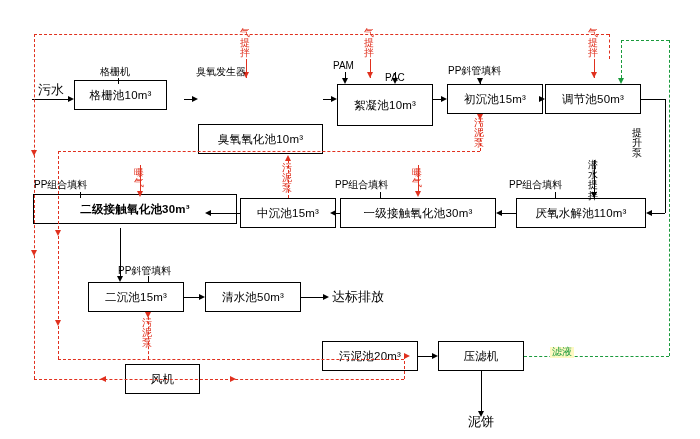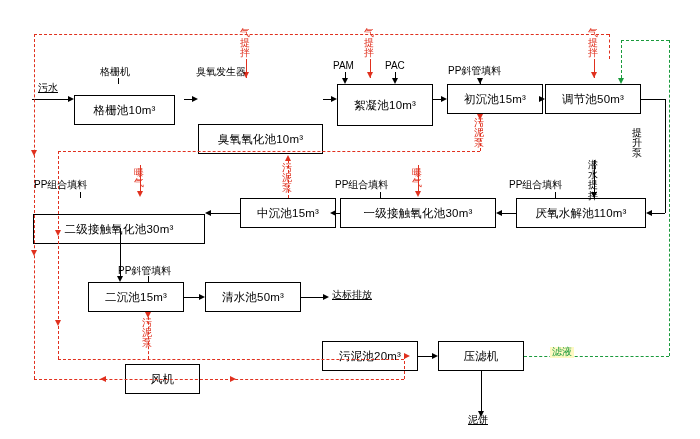--- a/index.html
+++ b/index.html
@@ -34,21 +34,21 @@
   }
   .lbl.red{color:#e0301e;}
   .lbl.green{color:#1a9a3c;}
   .lbl.v{
     width:9px;
     white-space:normal;
     word-break:break-all;
     text-align:center;
     line-height:1.02;
   }
-  .lbl.big{font-size:10px;text-decoration:underline;}
+  .lbl.big{font-size:13px;}
 
   
   .ln{position:absolute;background:#000;}
   .ln.h{height:1px;}
   .ln.v{width:1px;}
 
   .rd{position:absolute;background:#e0301e;}
   .rd.v{width:1px;}
 
   
@@ -67,41 +67,41 @@
   .arw.rl{border-right:6px solid #e0301e;border-top:3.5px solid transparent;border-bottom:3.5px solid transparent;}
   .arw.rd2{border-top:6px solid #e0301e;border-left:3.5px solid transparent;border-right:3.5px solid transparent;}
   .arw.ru{border-bottom:6px solid #e0301e;border-left:3.5px solid transparent;border-right:3.5px solid transparent;}
   .arw.gd{border-top:6px solid #1a9a3c;border-left:3.5px solid transparent;border-right:3.5px solid transparent;}
 </style>
 </head>
 <body>
 
 <div id="stage">
 
-  <div class="box" style="left:74px;top:95px;width:101px;height:30px;">
+  <div class="box" style="left:74px;top:80px;width:93px;height:30px;">
     <span>格栅池10m³</span>
   </div>
 
   <div class="box" style="left:198px;top:84px;width:125px;height:30px;margin-top:40px;">
     <span>臭氧氧化池10m³</span>
   </div>
 
   <div class="box" style="left:337px;top:84px;width:96px;height:42px;">
     <span>絮凝池10m³</span>
   </div>
 
   <div class="box" style="left:447px;top:84px;width:96px;height:30px;">
     <span>初沉池15m³</span>
   </div>
 
   <div class="box" style="left:545px;top:84px;width:96px;height:30px;">
     <span>调节池50m³</span>
   </div>
 
-  <div class="box" style="left:33px;top:214px;width:172px;height:30px;">
+  <div class="box" style="left:33px;top:194px;width:204px;height:30px;font-weight:bold;">
     <span>二级接触氧化池30m³</span>
   </div>
 
   <div class="box" style="left:240px;top:198px;width:96px;height:30px;">
     <span>中沉池15m³</span>
   </div>
 
   <div class="box" style="left:340px;top:198px;width:156px;height:30px;">
     <span>一级接触氧化池30m³</span>
   </div>
@@ -238,21 +238,21 @@
   <div class="dash-h g" style="left:524px;top:356px;width:145px;"></div>
   <div class="dash-v g" style="left:669px;top:40px;height:316px;"></div>
   <div class="dash-h g" style="left:621px;top:40px;width:48px;"></div>
   <div class="dash-v g" style="left:621px;top:40px;height:38px;"></div>
   <div class="arw gd" style="left:617.5px;top:78px;"></div>
 
   <div class="lbl big" style="left:38px;top:83px;">污水</div>
   <div class="lbl" style="left:100px;top:67px;">格栅机</div>
   <div class="lbl" style="left:196px;top:67px;">臭氧发生器</div>
   <div class="lbl" style="left:333px;top:61px;">PAM</div>
-  <div class="lbl" style="left:385px;top:61px;">PAC</div>
+  <div class="lbl" style="left:385px;top:73px;">PAC</div>
   <div class="lbl" style="left:448px;top:66px;">PP斜管填料</div>
   <div class="lbl" style="left:509px;top:180px;">PP组合填料</div>
   <div class="lbl" style="left:335px;top:180px;">PP组合填料</div>
   <div class="lbl" style="left:34px;top:180px;">PP组合填料</div>
   <div class="lbl" style="left:118px;top:266px;">PP斜管填料</div>
 
   <div class="lbl red v" style="left:240px;top:28px;">气提拌</div>
   <div class="lbl red v" style="left:364px;top:28px;">气提拌</div>
   <div class="lbl red v" style="left:588px;top:28px;">气提拌</div>
 

